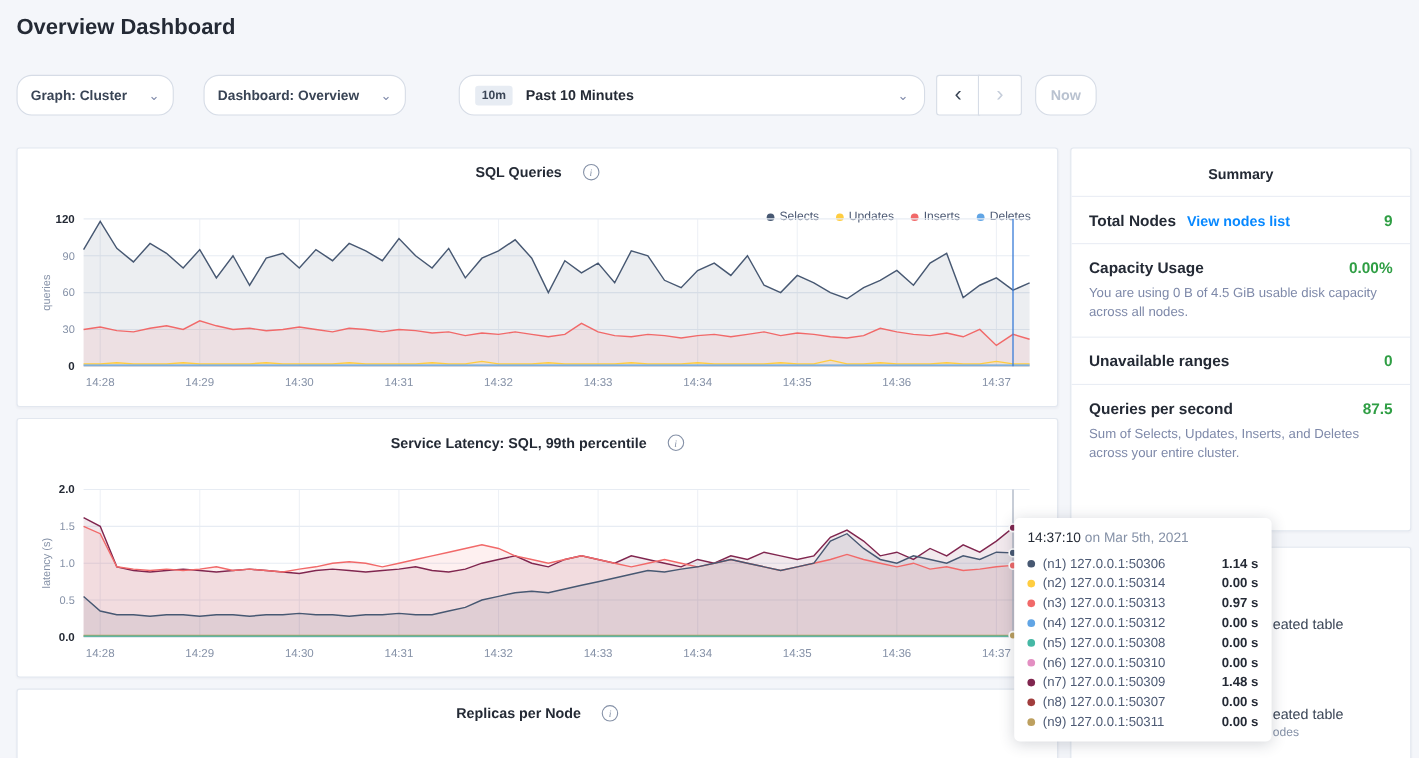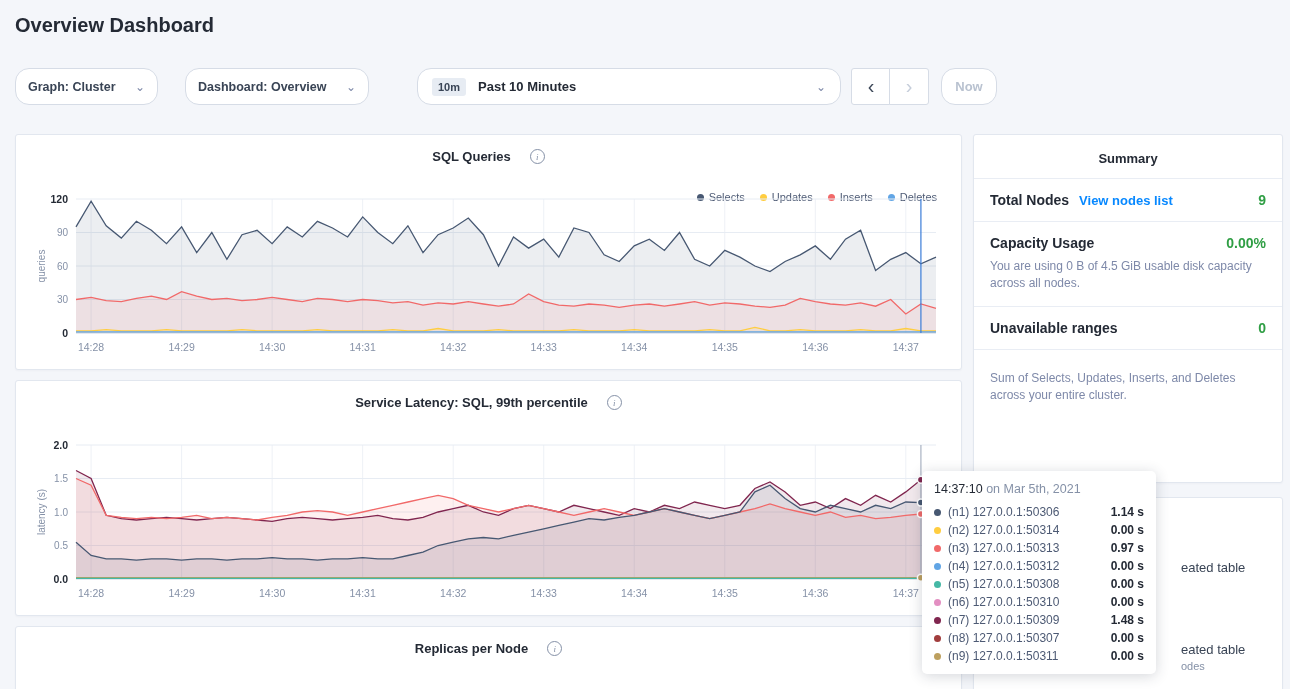--- a/index.html
+++ b/index.html
@@ -65,21 +65,21 @@
   
   .tooltip { position:absolute; left:922px; top:471px; width:234px; background:#fff; border-radius:5px;
     box-shadow:0 2px 14px rgba(40,50,70,0.2); padding:11px 12px 9px; z-index:30; }
   .tt-head { font-size:12.5px; color:#242a35; padding-bottom:7px; }
   .tt-date { color:#8591a7; }
   .tt-row { display:flex; align-items:center; gap:7px; height:18px; font-size:12px; color:#4d5a74; }
   .tt-dot { width:7px; height:7px; border-radius:50%; flex:none; }
   .tt-val { margin-left:auto; font-weight:700; color:#242a35; }
 
   
-  .frag { position:absolute; z-index:5; color:#394455; font-size:13px;padding-left:24px; }
+  .frag { position:absolute; z-index:5; color:#394455; font-size:13px; }
   #frag-0 { left:1157px; top:560px; }
   #frag-1 { left:1157px; top:642px; }
   #frag-2 { left:1157px; top:660px; font-size:11px; color:#8591a7; }
 </style>
 </head>
 <body>
 
 <div class="page">
 
   <h1 class="page-title">Overview Dashboard</h1>
@@ -244,20 +244,24 @@
     </div>
 
     <div class="s-row">
       <div class="s-main">
         <span>Unavailable ranges</span>
         <span class="s-value">0</span>
       </div>
     </div>
 
     <div class="s-row">
+      <div class="s-main">
+        <span>Queries per second</span>
+        <span class="s-value">87.5</span>
+      </div>
       <div class="s-note">Sum of Selects, Updates, Inserts, and Deletes across your entire cluster.</div>
     </div>
 
   </aside>
 
   <aside class="panel events-panel"></aside>
   <span class="frag" id="frag-0">eated table</span>
   <span class="frag" id="frag-1">eated table</span>
   <span class="frag" id="frag-2">odes</span>
 

